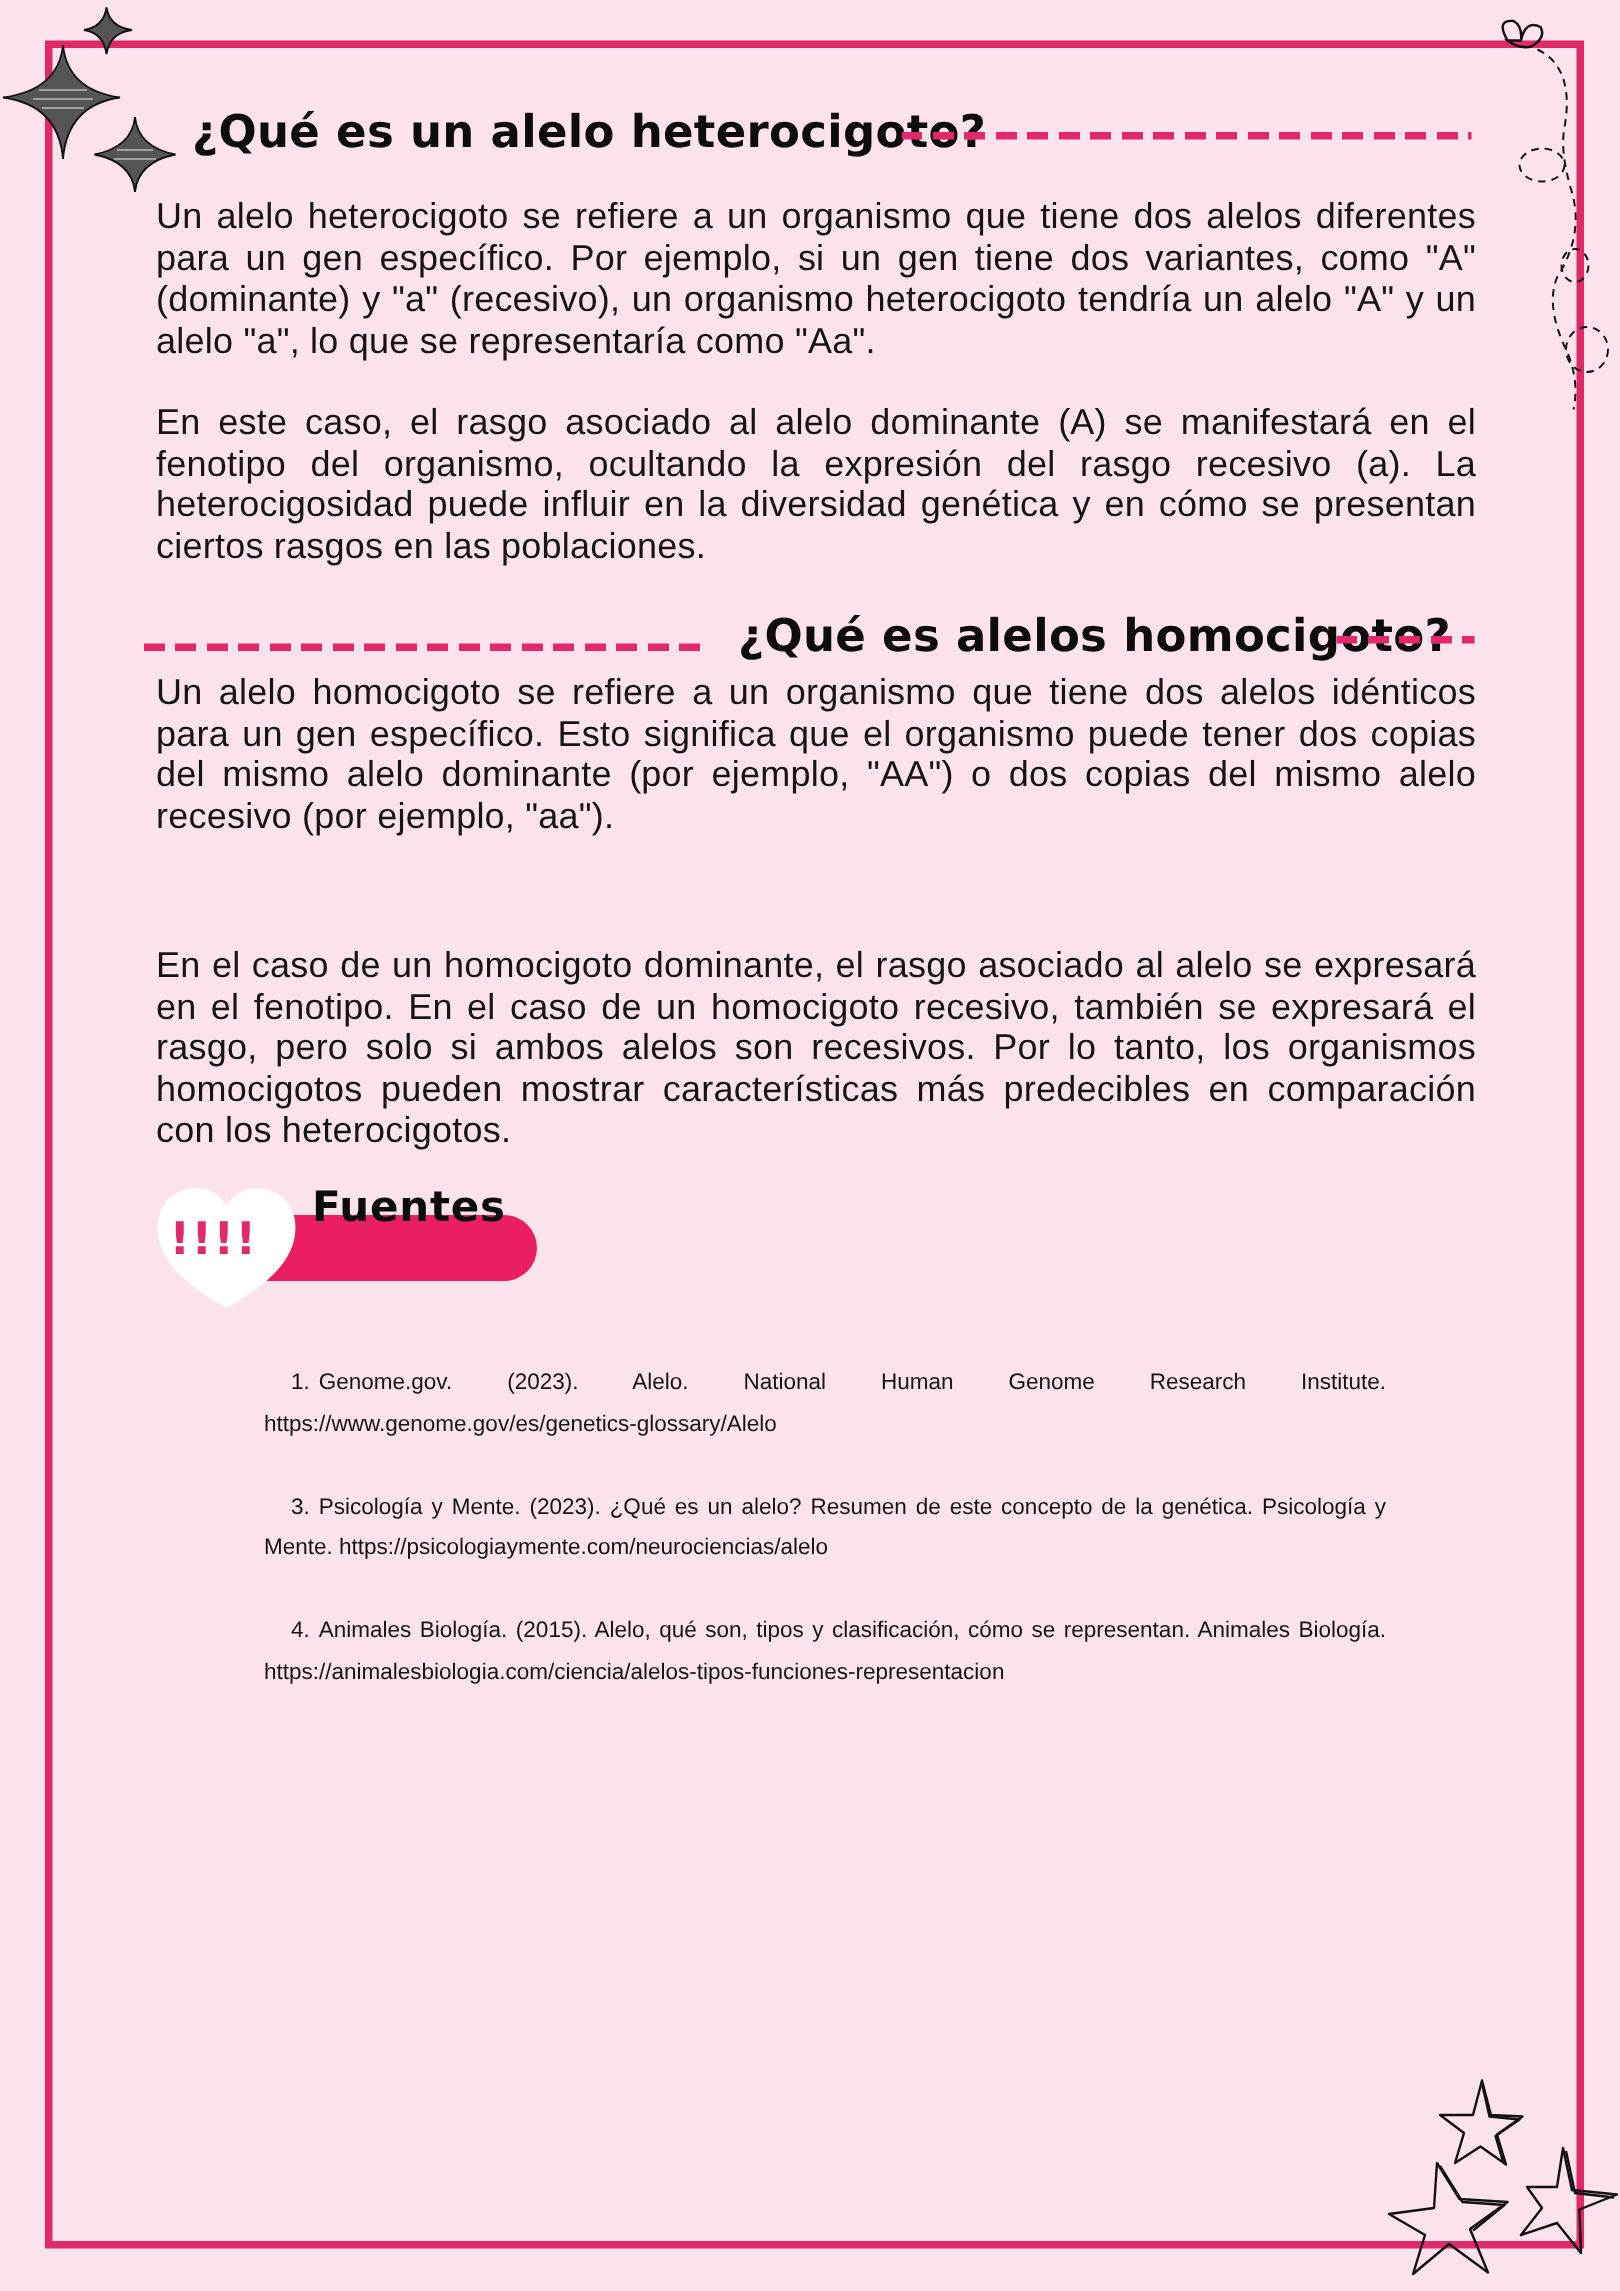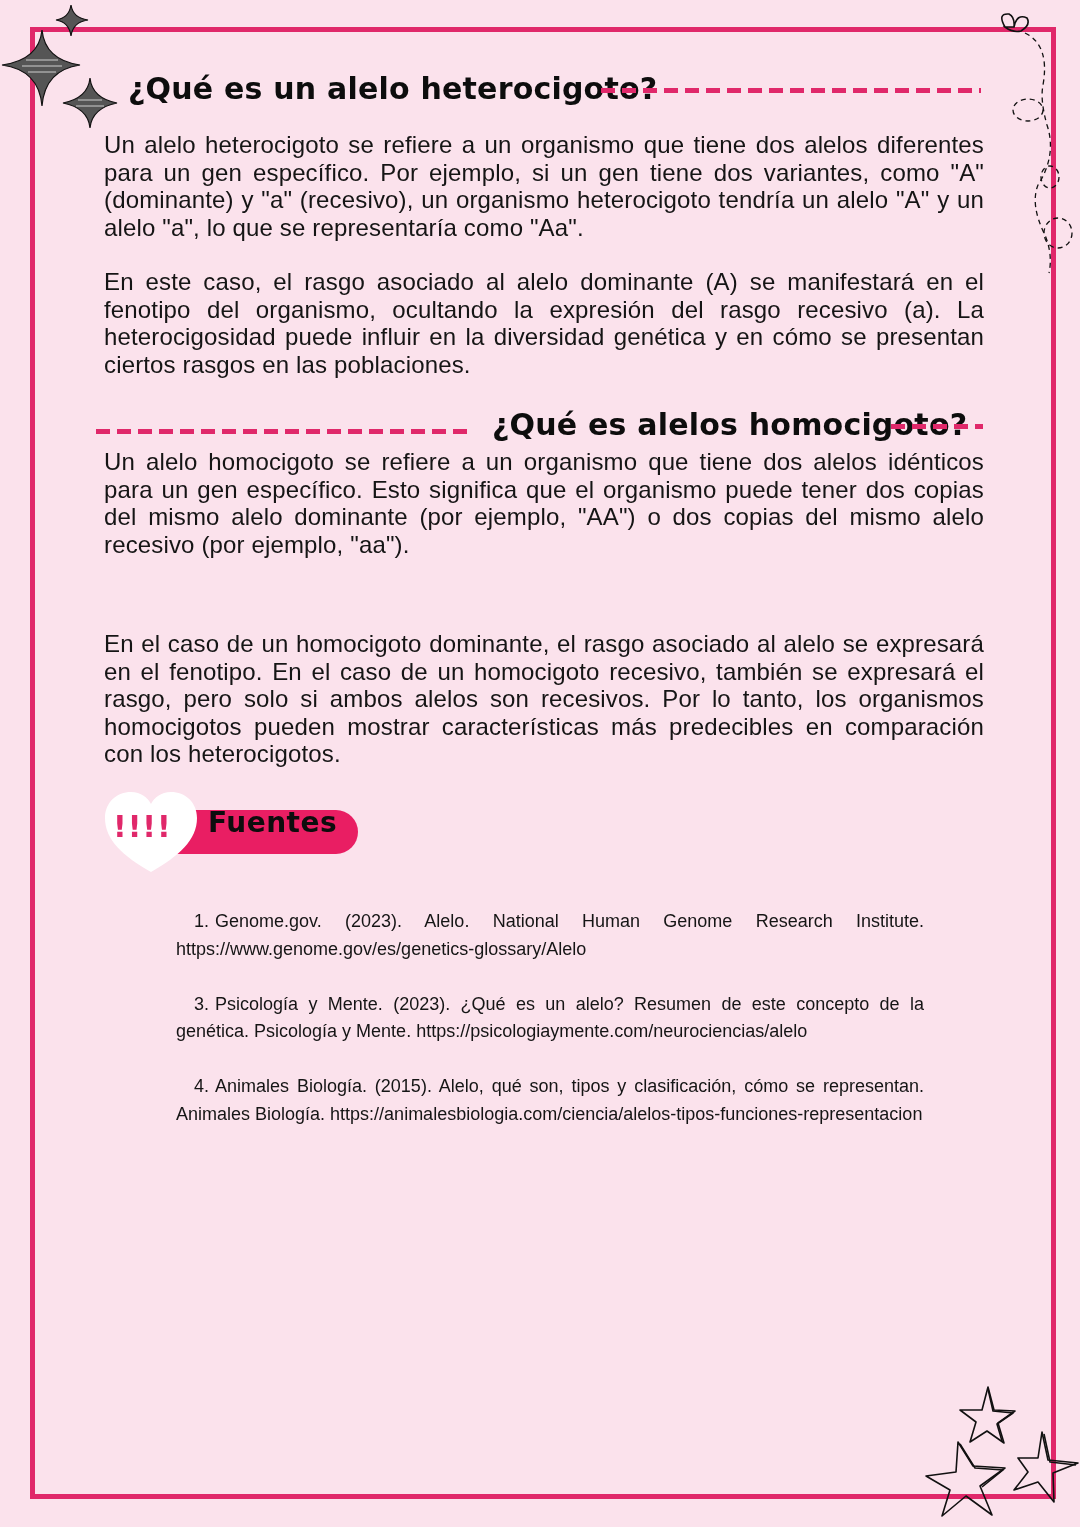--- a/index.html
+++ b/index.html
@@ -40,21 +40,21 @@
       text-align: justify;
       text-align-last: left;
       margin: 0;
       color: #151515;
       letter-spacing: 0.15px;
     }
     .refs {
       position: absolute;
       left: 176px; width: 748px;
       font-family: "Liberation Sans", sans-serif;
-      font-size: 18px;
+      font-size: 15px;
       line-height: 27.5px;
       color: #151515;
       margin: 0; padding: 0;
       list-style: none;
     }
     .refs li {
       text-align: justify;
       text-align-last: left;
       margin-bottom: 27.5px;
       word-break: break-word;
@@ -62,21 +62,21 @@
     .refs .num { display: inline-block; padding-left: 18px; margin-right: 6px; }
     .fuentes-pill {
       position: absolute;
       left: 160px; top: 810px;
       width: 198px; height: 44px;
       background: #e91e63;
       border-radius: 0 22px 22px 0;
     }
     .fuentes-label {
       position: absolute;
-      left: 208px; top: 806px;
+      left: 208px; top: 788px;
       font-weight: bold;
       font-size: 28px;
       color: #0d0d0d;
       font-family: "DejaVu Sans", sans-serif;
       letter-spacing: 0.5px;
     }
     .heart {
       position: absolute;
       left: 103px; top: 790px;
       width: 96px; height: 84px;

